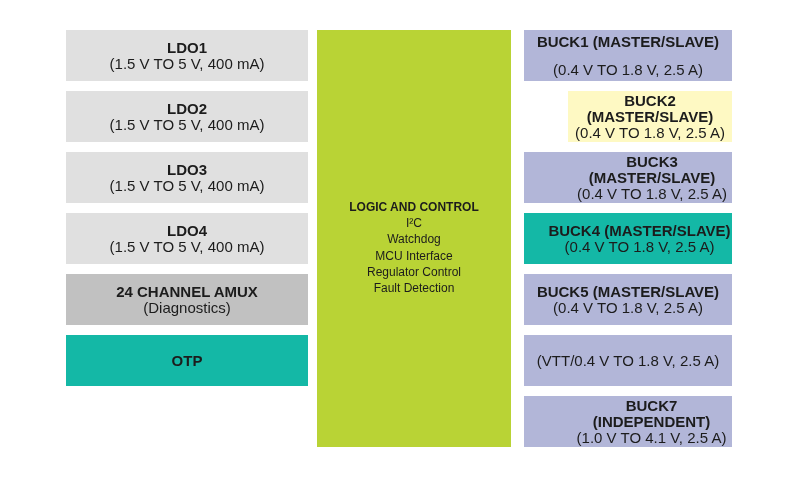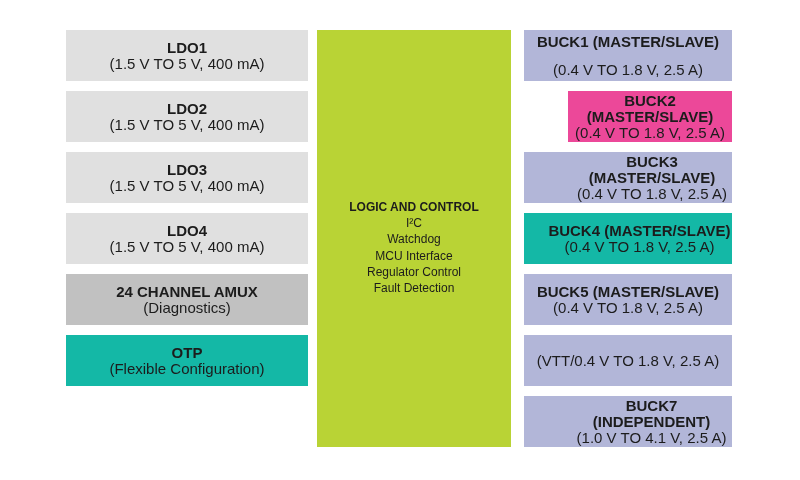--- a/index.html
+++ b/index.html
@@ -75,39 +75,38 @@
     <div class="block" style="background-color: rgb(224, 224, 224);">
       <div class="title">LDO4</div>
       <div class="subtitle">(1.5 V TO 5 V, 400 mA)</div>
     </div>
     <div class="block" style="background-color: rgb(193, 193, 193);">
       <div class="title">24 CHANNEL AMUX</div>
       <div class="subtitle">(Diagnostics)</div>
     </div>
     <div class="block" style="background-color: #14b8a6;">
       <div class="title">OTP</div>
-      <div class="subtitle">(Flexible Configuration)</div>
     </div>
   </div>
 
   <div class="center-block" style="background-color: rgb(185, 211, 53);">
     <div class="title">LOGIC AND CONTROL</div>
     <div class="feature">I²C</div>
     <div class="feature">Watchdog</div>
     <div class="feature">MCU Interface</div>
     <div class="feature">Regulator Control</div>
     <div class="feature">Fault Detection</div>
   </div>
 
   <div class="col col-right">
     <div class="block" style="background-color: rgb(178, 182, 216); gap: 12px;">
       <div class="title">BUCK1 (MASTER/SLAVE)</div>
       <div class="subtitle">(0.4 V TO 1.8 V, 2.5 A)</div>
     </div>
-    <div class="block" style="background-color: #ec4899; margin-left: 44px;">
+    <div class="block" style="background-color: #fef9c3; margin-left: 44px;">
       <div class="title">BUCK2 (MASTER/SLAVE)</div>
       <div class="subtitle">(0.4 V TO 1.8 V, 2.5 A)</div>
     </div>
     <div class="block" style="background-color: rgb(178, 182, 216); padding-left: 48px;">
       <div class="title">BUCK3 (MASTER/SLAVE)</div>
       <div class="subtitle">(0.4 V TO 1.8 V, 2.5 A)</div>
     </div>
     <div class="block" style="background-color: #14b8a6; padding-left: 23px;">
       <div class="title">BUCK4 (MASTER/SLAVE)</div>
       <div class="subtitle">(0.4 V TO 1.8 V, 2.5 A)</div>

